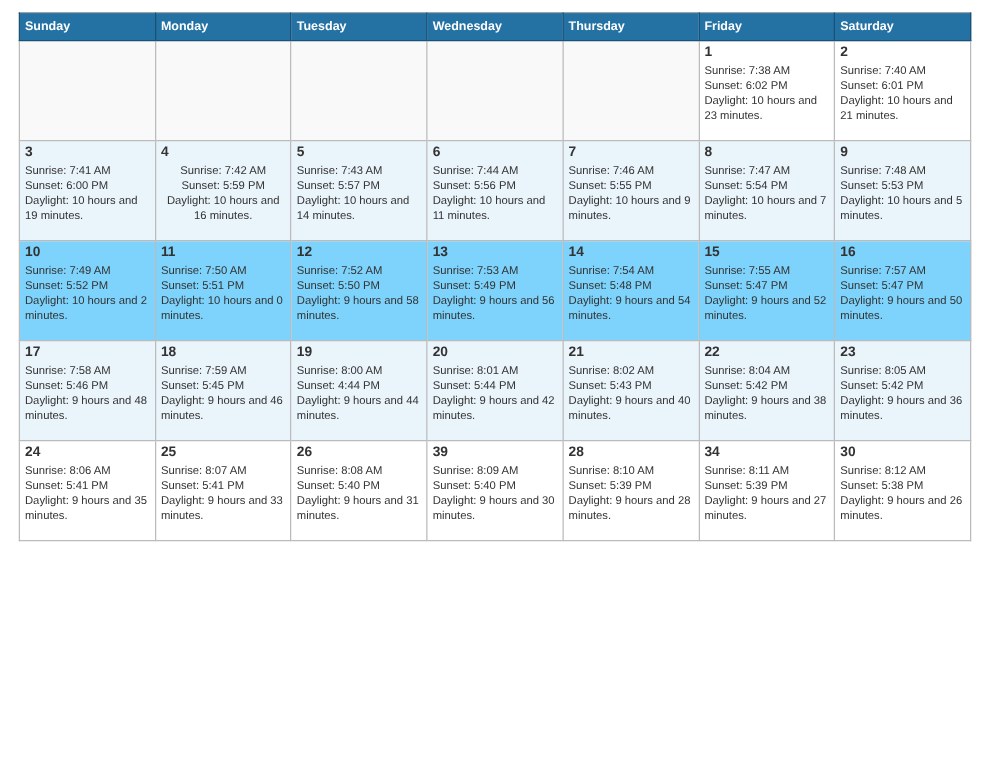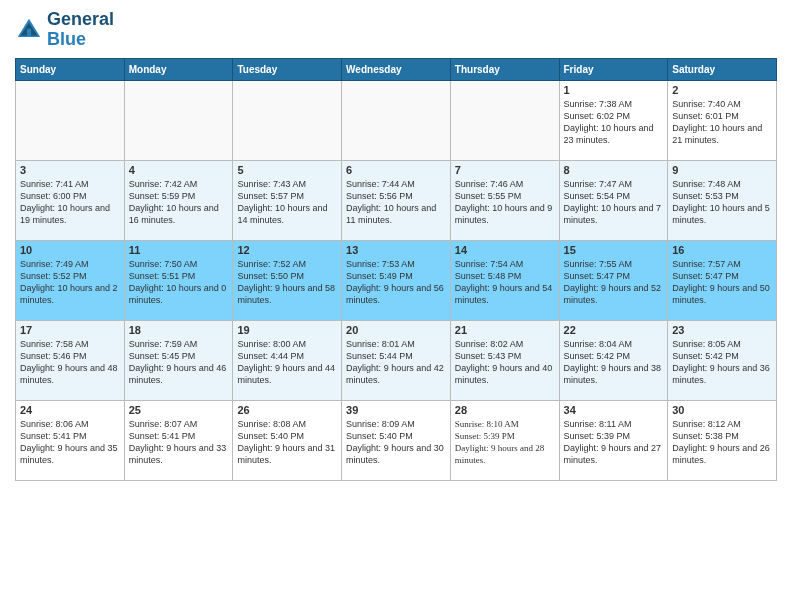--- a/index.html
+++ b/index.html
@@ -19,38 +19,20 @@
     tbody tr:nth-child(odd) { background: #fff; }
     tbody tr:nth-child(even) { background: #eaf4fb; }
     .day-num { font-weight: bold; font-size: 11px; display: block; margin-bottom: 2px; }
     .day-info { font-size: 9px; line-height: 1.35; color: #333; }
     .empty { background: #f9f9f9 !important; }
   </style>
 </head>
 <body>
 
 <div class="container">
-  <div class="header">
-    <div class="logo">
-      <svg class="logo-icon" viewBox="0 0 40 40">
-        <polygon points="20,4 36,30 4,30" fill="#2980b9"></polygon>
-        <polygon points="20,10 32,28 8,28" fill="#1a5276"></polygon>
-        <rect x="17" y="18" width="6" height="12" fill="#2980b9"></rect>
-      </svg>
-      <div>
-        <div style="font-size:18px;font-weight:bold;color:#1a5276;line-height:1.1;">
-          <span style="color:#1a5276;">General</span><br><span style="color:#2980b9;">Blue</span>
-        </div>
-      </div>
-    </div>
-    <div class="title-area">
-      <div class="month-title"></div>
-      <div class="location"></div>
-    </div>
-  </div>
 
   <table>
     <thead>
       <tr>
       <th>Sunday</th>
           <th>Monday</th>
           <th>Tuesday</th>
           <th>Wednesday</th>
           <th>Thursday</th>
           <th>Friday</th>
@@ -79,21 +61,21 @@
         </tr>
         <tr style="background: rgb(234, 244, 251);">
           <td>
             <span class="day-num">3</span>
             <div class="day-info" style="white-space: pre-line;">Sunrise: 7:41 AM
 Sunset: 6:00 PM
 Daylight: 10 hours and 19 minutes.</div>
           </td>
           <td>
             <span class="day-num">4</span>
-            <div class="day-info" style="white-space: pre-line;">Sunrise: 7:42 AM
+            <div class="day-info" style="white-space: pre-line; text-align: center;">Sunrise: 7:42 AM
 Sunset: 5:59 PM
 Daylight: 10 hours and 16 minutes.</div>
           </td>
           <td>
             <span class="day-num">5</span>
             <div class="day-info" style="white-space: pre-line;">Sunrise: 7:43 AM
 Sunset: 5:57 PM
 Daylight: 10 hours and 14 minutes.</div>
           </td>
           <td>
@@ -229,21 +211,21 @@
 Daylight: 9 hours and 31 minutes.</div>
           </td>
           <td>
             <span class="day-num">39</span>
             <div class="day-info" style="white-space: pre-line;">Sunrise: 8:09 AM
 Sunset: 5:40 PM
 Daylight: 9 hours and 30 minutes.</div>
           </td>
           <td>
             <span class="day-num">28</span>
-            <div class="day-info" style="white-space: pre-line; font-family: Liberation Serif, serif;">Sunrise: 8:10 AM
+            <div class="day-info" style="white-space: pre-line;">Sunrise: 8:10 AM
 Sunset: 5:39 PM
 Daylight: 9 hours and 28 minutes.</div>
           </td>
           <td>
             <span class="day-num">34</span>
             <div class="day-info" style="white-space: pre-line;">Sunrise: 8:11 AM
 Sunset: 5:39 PM
 Daylight: 9 hours and 27 minutes.</div>
           </td>
           <td>

